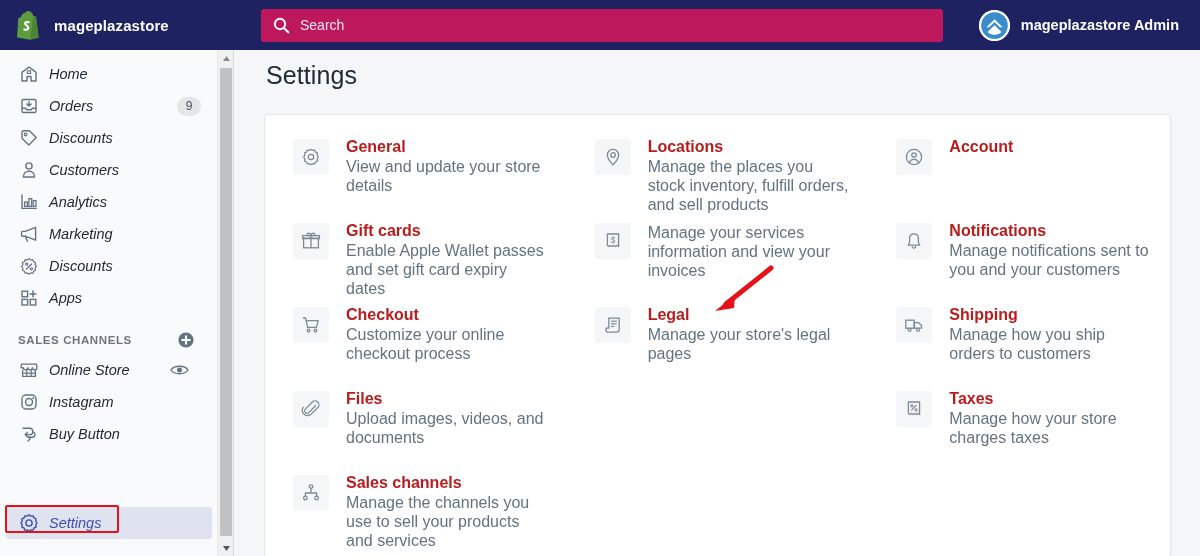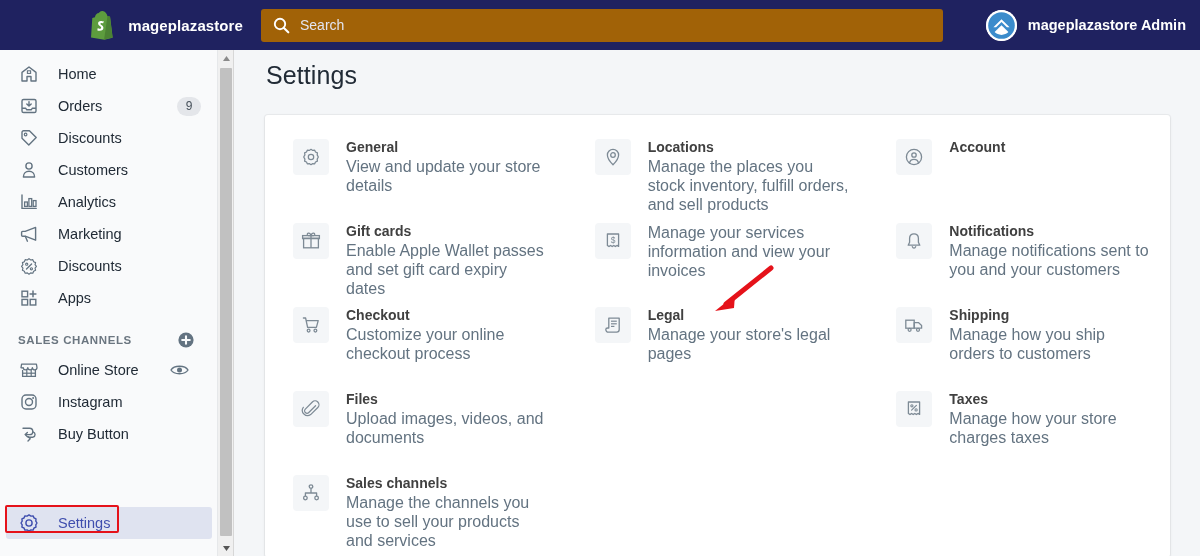--- a/index.html
+++ b/index.html
@@ -9,56 +9,56 @@
     overflow: hidden;
     background: #f4f6f8;
   }
   .app { position: relative; width: 1200px; height: 556px; background: #f4f6f8; }
 
   
   .topbar {
     position: absolute; top: 0; left: 0; width: 1200px; height: 50px;
     background: #1f2260; display: flex; align-items: center;
   }
-  .brand { display: flex; align-items: center; width: 243px; padding-left: 14px; height: 42px; justify-content: flex-end; }
+  .brand { display: flex; align-items: center; width: 243px; padding-left: 14px; height: 42px; }
   .logo-bag { width: 28px; height: 30px; position: relative; flex: 0 0 auto; }
   .logo-bag svg { display:block; }
   .brand-name {
     color: #ffffff; font-size: 15px; font-weight: bold; margin-left: 12px;
     letter-spacing: .1px; white-space: nowrap;
   }
   .searchwrap {
-    width: 682px; height: 33px; background: #a16207; border-radius: 3px;
+    width: 682px; height: 33px; background: #be185d; border-radius: 3px;
     display: flex; align-items: center; padding: 0 12px; margin-left: 18px;
   }
   .search-ico { width: 17px; height: 17px; flex: 0 0 auto; margin-right: 10px; }
   .search-text { color: #e3e5f1; font-size: 14px; }
   .accountwrap {
-    position: absolute; right: 14px; top: 0; height: 50px;
+    position: absolute; right: 21px; top: 0; height: 50px;
     display: flex; align-items: center;
   }
   .avatar {
     width: 31px; height: 31px; border-radius: 50%; background: #ffffff;
     display: flex; align-items: center; justify-content: center;
     overflow: hidden; flex: 0 0 auto;
   }
   .account-name { color: #ffffff; font-size: 14.5px; font-weight: bold; margin-left: 11px; white-space: nowrap;}
 
   
   .sidebar {
     position: absolute; top: 50px; left: 0; width: 218px; height: 506px;
     background: #f9fafb; border-right: 1px solid #e6e8ea;
   }
   .nav-item {
     display: flex; align-items: center; height: 32px; margin: 0 6px;
     padding-left: 12px; border-radius: 3px; position: relative; cursor: pointer;
   }
   .nav-item + .nav-item { margin-top: 0px; }
   .nav-ico { width: 21px; height: 21px; flex: 0 0 auto; display:flex; align-items:center; justify-content:center; }
-  .nav-label { font-size: 14.5px; color: #212b36; margin-left: 19px; white-space: nowrap;}
+  .nav-label { font-size: 14.5px; color: #212b36; margin-left: 10px; white-space: nowrap; font-style: italic;}
   .badge {
     position: absolute; right: 10px; min-width: 24px; height: 19px;
     background: #e4e6ea; border-radius: 10px; color: #46505a;
     font-size: 12px; display: flex; align-items: center; justify-content: center;
     padding: 0 7px;
   }
   .section-head {
     display: flex; align-items: center; height: 28px; padding-left: 18px;
     position: relative; margin-top: 12px;
   }
@@ -99,21 +99,21 @@
     padding: 22px 0 0 0; min-height: 430px;
   }
   .grid { display: grid; grid-template-columns: 1fr 1fr 1fr; }
   .cell { display: flex; padding: 0 18px 0 28px; min-height: 84px; }
   .cell-ico {
     width: 36px; height: 36px; border-radius: 4px; background: #f4f6f8;
     display: flex; align-items: center; justify-content: center;
     flex: 0 0 auto; margin-top: 2px;
   }
   .cell-body { margin-left: 17px; padding-top: 1px; position: relative; }
-  .cell-title { font-size: 14px; color: #404040; font-weight: bold; line-height: 18px; cursor: pointer; }
+  .cell-title { font-size: 16px; color: #b91c1c; font-weight: bold; line-height: 18px; cursor: pointer; }
   .cell-desc { font-size: 16px; color: #637381; line-height: 19px; margin-top: 1px; max-width: 215px; }
   .cell-desc.wide { max-width: 225px; }
   .redbox-payment {
     position: absolute; left: -7px; top: -5px; width: 148px; height: 24px;
     border: 2px solid #e5121a; border-radius: 2px; pointer-events: none;
   }
   .arrow-anno { position: absolute; left: 472px; top: 213px; pointer-events: none; }
   svg { display: block; }
 </style>
 </head>

